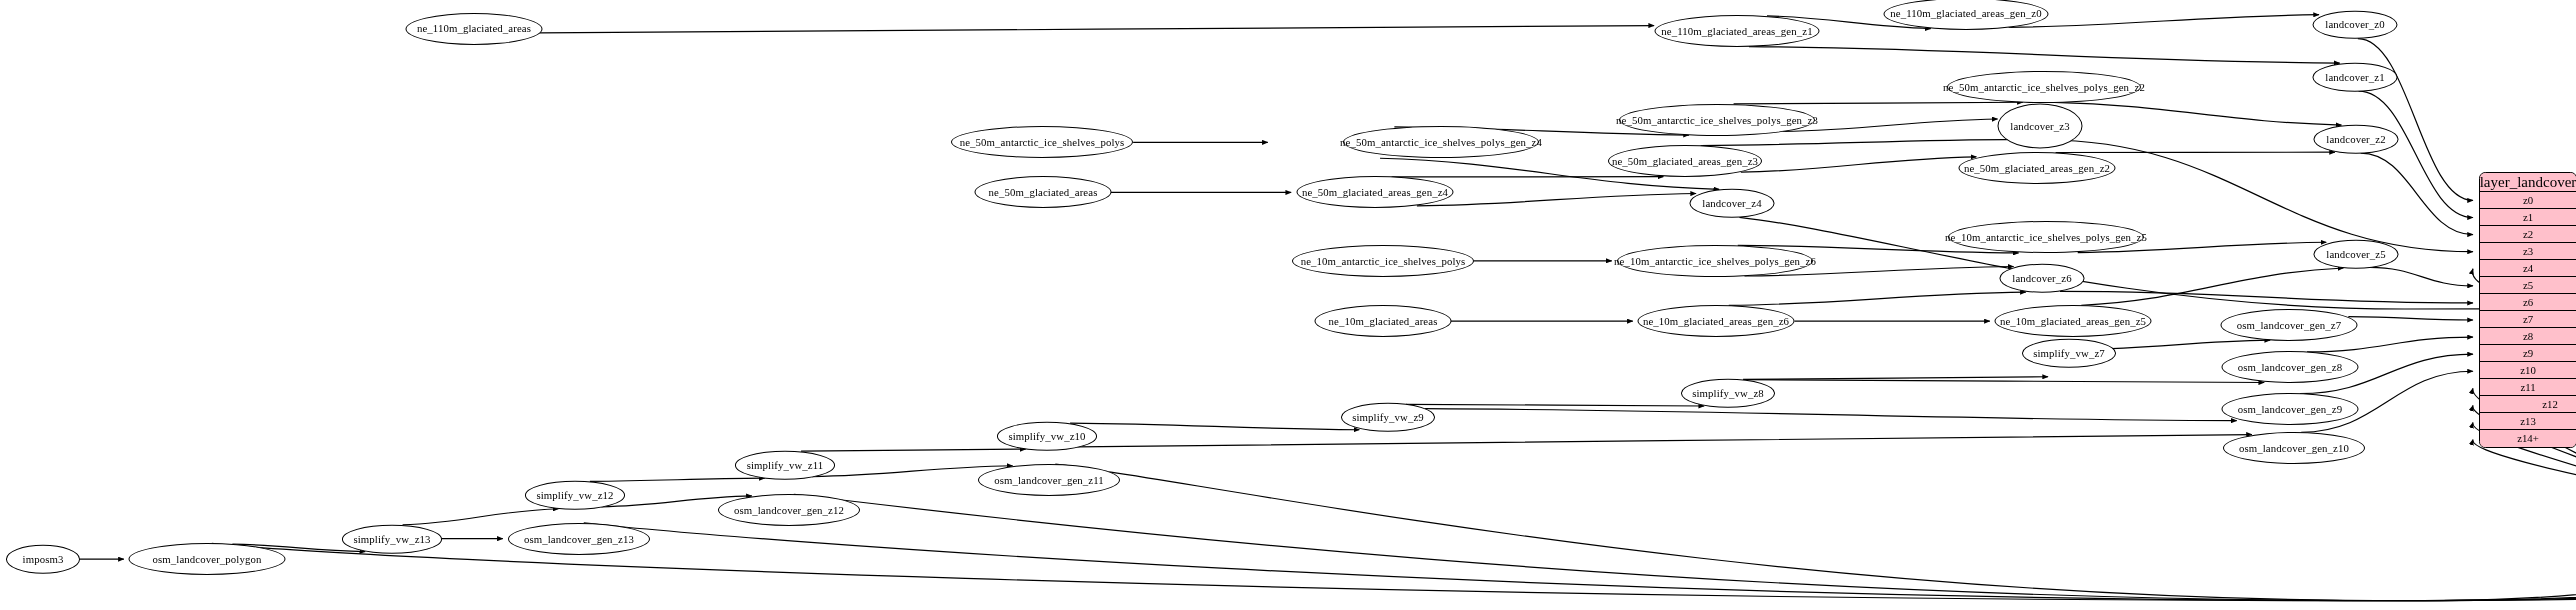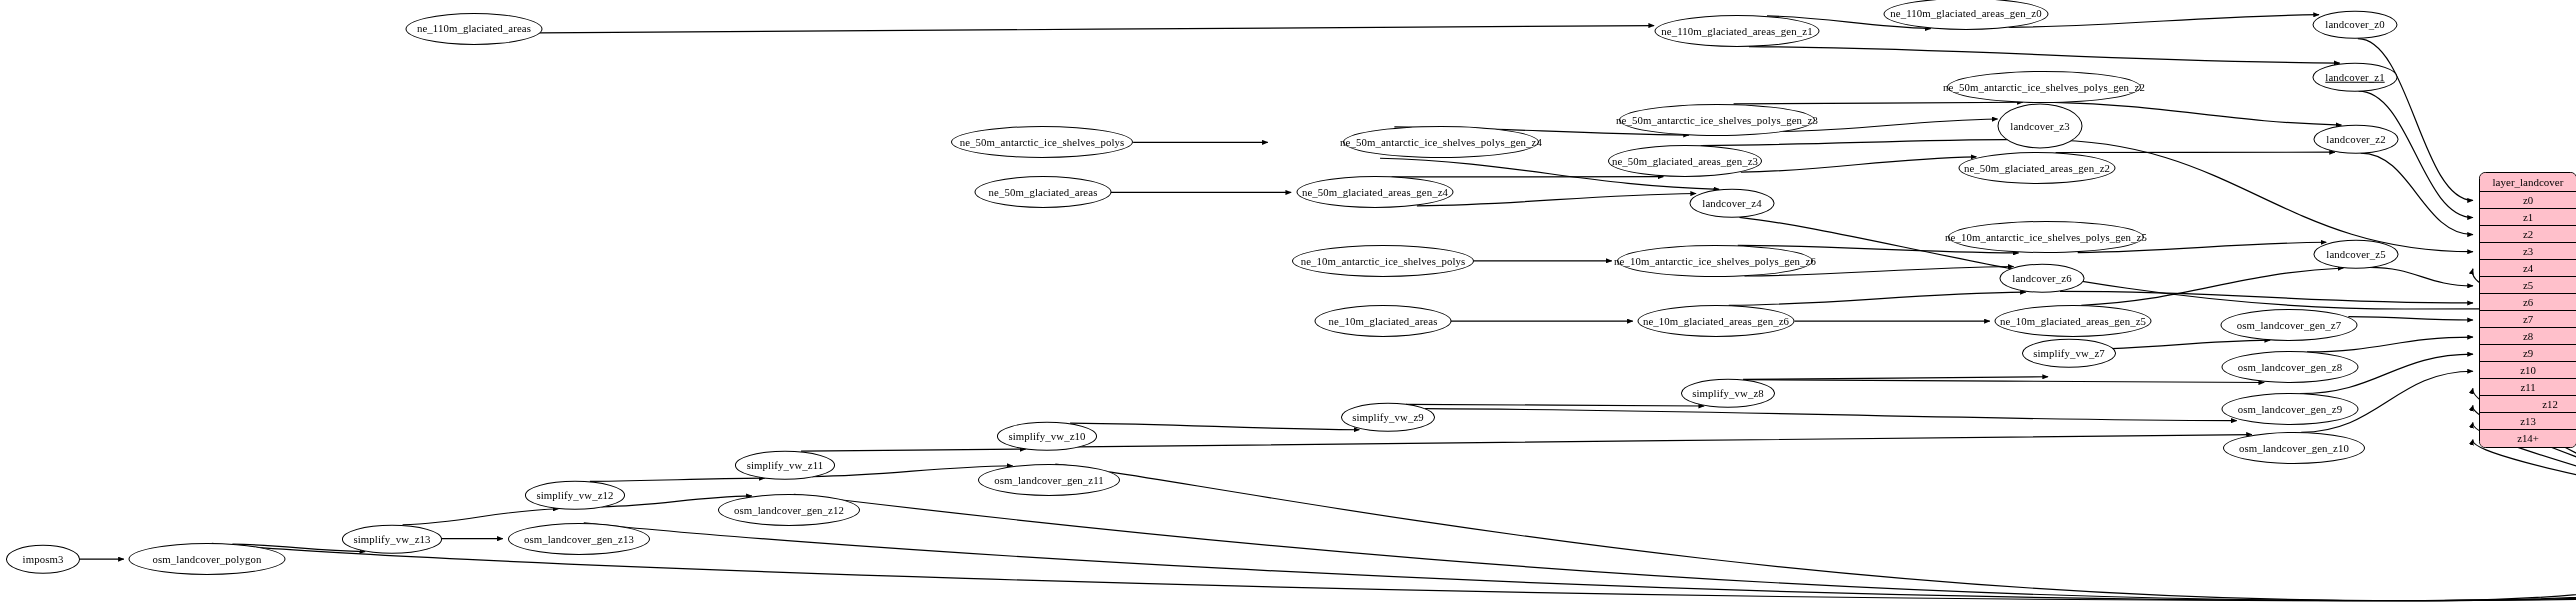--- a/index.html
+++ b/index.html
@@ -12,21 +12,21 @@
         color:#000;white-space:nowrap;}
   .node span{font-size:10.8px;line-height:1;letter-spacing:0.1px;}
   .table-node{position:absolute;transform:translate(-50%,-50%);
         border:0.9px solid #000;border-radius:6.3px;background:#ffc0cb;
         overflow:hidden;box-sizing:border-box;}
   .trow{display:flex;align-items:center;justify-content:center;
         box-sizing:border-box;color:#000;background:#ffc0cb;
         border-bottom:0.9px solid #000;}
   .trow:last-child{border-bottom:none;}
   .trow span{font-size:10.8px;line-height:1;}
-  .thead span{font-size:11px;}
+  .thead span{font-size:15px;}
 </style>
 </head>
 <body>
 
 <div id="stage">
 
   <svg id="edges" viewBox="0 0 4524 1073" preserveAspectRatio="none">
     <defs>
       <marker id="ah" markerWidth="11" markerHeight="9" refX="10" refY="4.5" orient="auto" markerUnits="userSpaceOnUse">
         <path d="M0,0 L11,4.5 L0,9 z" fill="#000"></path>
@@ -96,21 +96,21 @@
       </div>
       <div class="node" style="left: 1737px; top: 31px; width: 165px; height: 32px;">
         <span>ne_110m_glaciated_areas_gen_z1</span>
       </div>
       <div class="node" style="left: 1966px; top: 13.7px; width: 165px; height: 32px;">
         <span>ne_110m_glaciated_areas_gen_z0</span>
       </div>
       <div class="node" style="left: 2355px; top: 24.5px; width: 85px; height: 28.5px;">
         <span>landcover_z0</span>
       </div>
-      <div class="node" style="left: 2355px; top: 77px; width: 85px; height: 28.5px; text-decoration: underline;">
+      <div class="node" style="left: 2355px; top: 77px; width: 85px; height: 28.5px;">
         <span>landcover_z1</span>
       </div>
       <div class="node" style="left: 2044px; top: 87px; width: 194px; height: 32px;">
         <span>ne_50m_antarctic_ice_shelves_polys_gen_z2</span>
       </div>
       <div class="node" style="left: 2356px; top: 139px; width: 85px; height: 28.5px;">
         <span>landcover_z2</span>
       </div>
       <div class="node" style="left: 1042px; top: 142px; width: 182px; height: 32px;">
         <span>ne_50m_antarctic_ice_shelves_polys</span>

